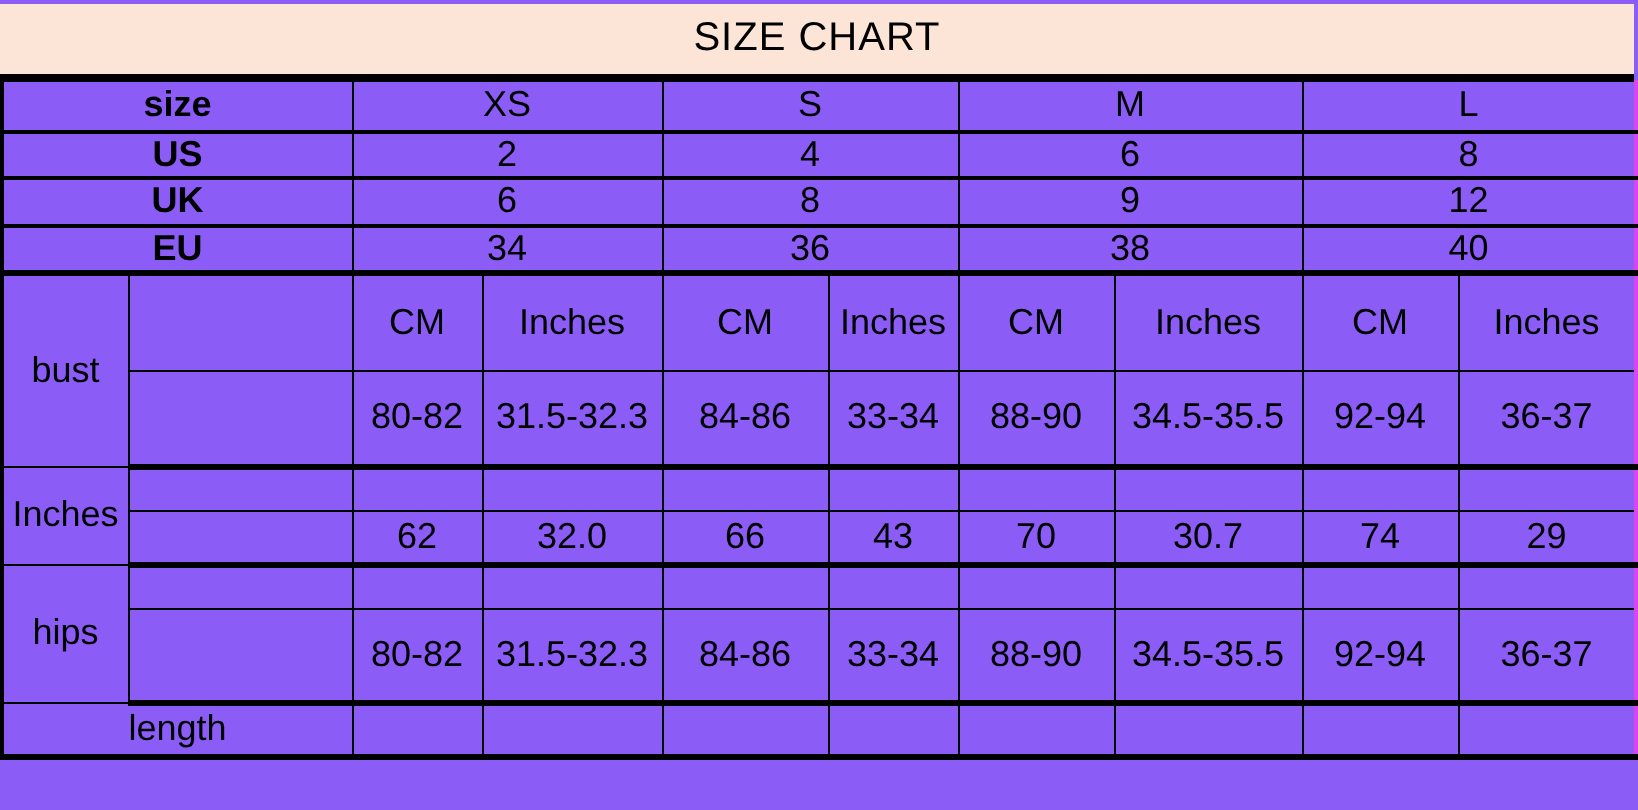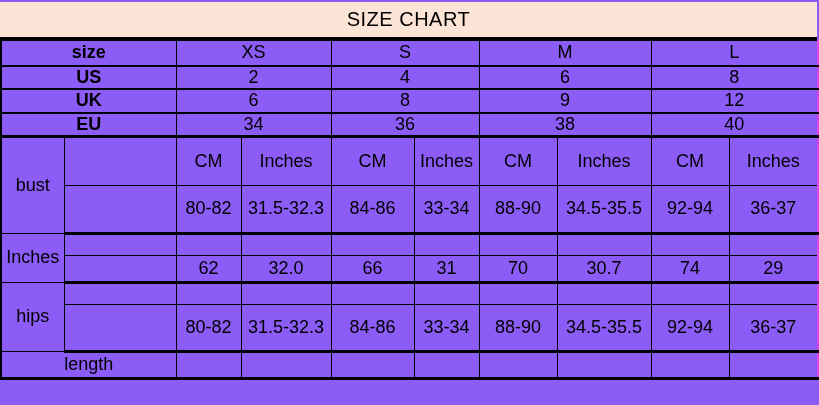--- a/index.html
+++ b/index.html
@@ -160,21 +160,21 @@
       <td></td>
       <td></td>
       <td></td>
     </tr>
 
     <tr class="r-waistv thick">
       <td></td>
       <td>62</td>
       <td>32.0</td>
       <td>66</td>
-      <td>31</td>
+      <td>43</td>
       <td>70</td>
       <td>30.7</td>
       <td>74</td>
       <td>29</td>
     </tr>
 
     <tr class="r-gap">
       <td rowspan="2" class="mlabel">hips</td>
       <td></td>
       <td></td>

